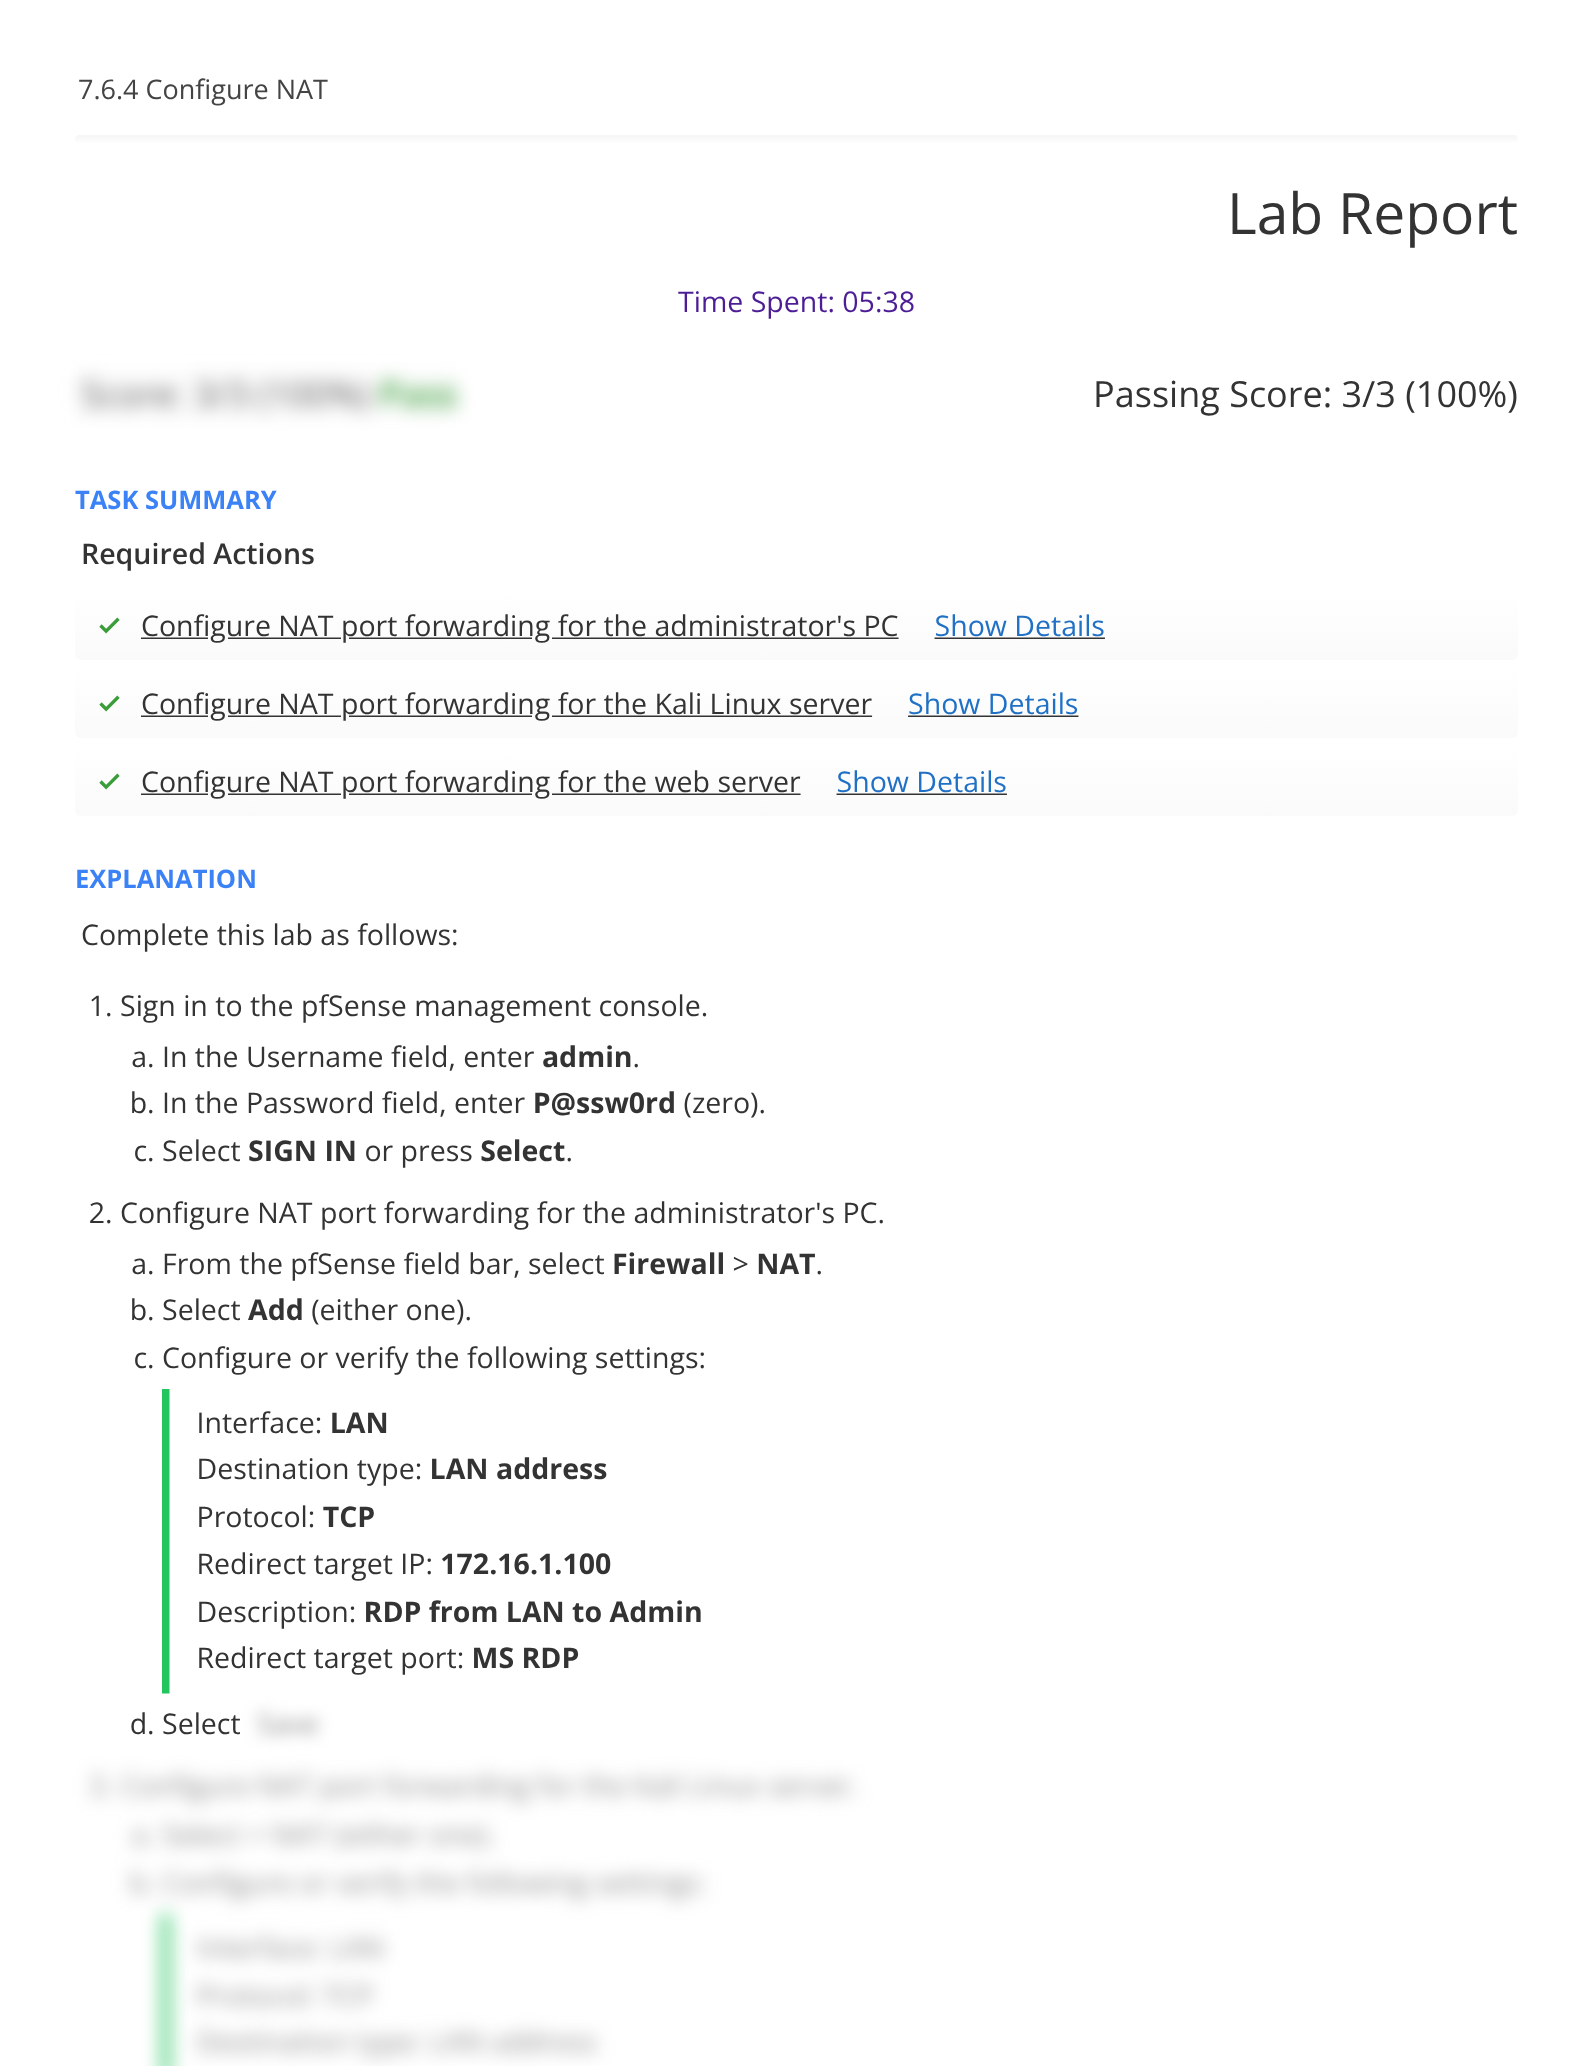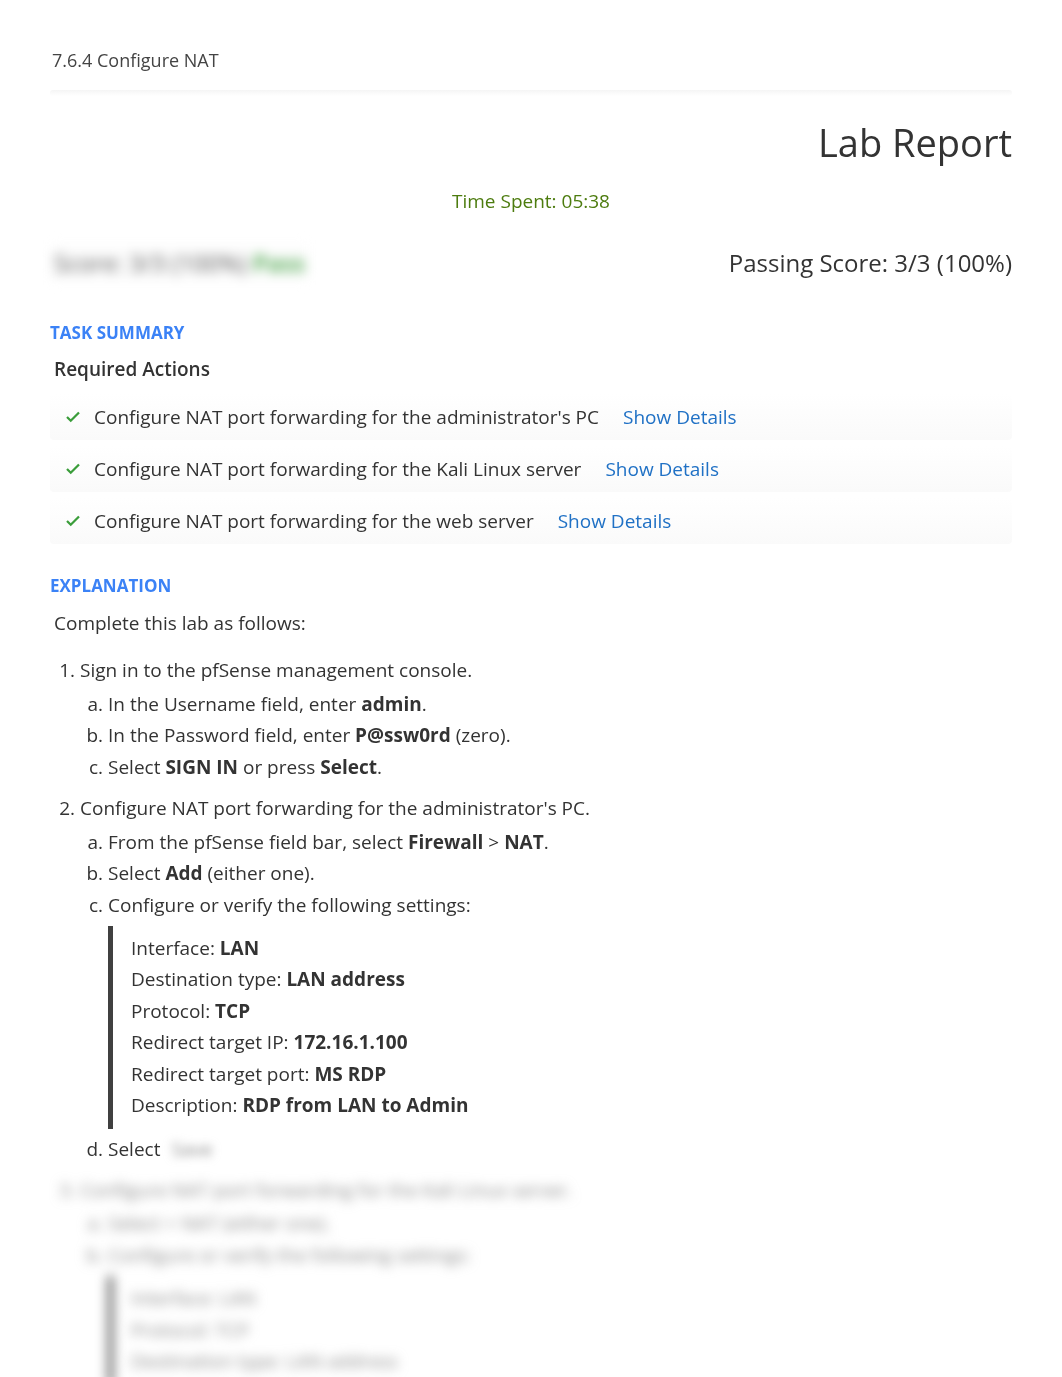--- a/index.html
+++ b/index.html
@@ -25,21 +25,21 @@
   h1.report-title {
     text-align: right;
     font-size: 38px;
     font-weight: 400;
     color: #333;
     margin: 10px 0 20px 0;
   }
   .time-spent {
     text-align: center;
     font-size: 19px;
-    color: #4d7c0f;
+    color: #4c1d95;
     margin-bottom: 30px;
   }
   .score-row {
     display: flex;
     justify-content: space-between;
     align-items: center;
     margin: 10px 0 40px 0;
     font-size: 24px;
   }
   .score-left {
@@ -64,20 +64,21 @@
     margin: 6px 0 12px 4px;
   }
   .task-item {
     display: flex;
     align-items: center;
     background: linear-gradient(#fff, #fafafa);
     border-radius: 4px;
     padding: 10px 14px;
     margin: 6px 0;
     font-size: 19px;
+    text-decoration: underline;
   }
   .check-icon {
     width: 18px; height: 18px;
     margin-right: 12px;
     flex-shrink: 0;
   }
   .check-icon svg { display: block; }
   .task-text { color: #333; }
   .show-details {
     color: #2071c5;
@@ -90,21 +91,21 @@
     color: #333;
     margin-top: 8px;
     line-height: 1.55;
   }
   .explanation-body p { margin: 8px 0 18px 4px; }
   ol.main { list-style: decimal; padding-left: 30px; }
   ol.main > li { margin-bottom: 12px; }
   ol.sub { list-style: lower-alpha; padding-left: 28px; margin-top: 4px; }
   ol.sub > li { margin: 2px 0; }
   .settings-block {
-    border-left: 5px solid #404040;
+    border-left: 5px solid #22c55e;
     padding: 6px 0 6px 18px;
     margin: 6px 0 6px 0;
   }
   .settings-block div { margin: 2px 0; }
   b { font-weight: 700; }
   .blurred-block {
     filter: blur(6px);
     user-select: none;
     color: #888;
     margin-top: 6px;
@@ -185,22 +186,22 @@
       <ol class="sub">
         <li><span>From the pfSense field bar, select </span><b>Firewall</b><span> &gt; </span><b>NAT</b><span>.</span></li>
         <li><span>Select </span><b>Add</b><span> (either one).</span></li>
         <li>
           <span>Configure or verify the following settings:</span>
           <div class="settings-block">
             <div><span>Interface: </span><b>LAN</b></div>
             <div><span>Destination type: </span><b>LAN address</b></div>
             <div><span>Protocol: </span><b>TCP</b></div>
             <div><span>Redirect target IP: </span><b>172.16.1.100</b></div>
+            <div><span>Description: </span><b>RDP from LAN to Admin</b></div>
             <div><span>Redirect target port: </span><b>MS RDP</b></div>
-            <div><span>Description: </span><b>RDP from LAN to Admin</b></div>
           </div>
         </li>
         <li><span>Select </span><span class="blurred-inline">Save</span></li>
       </ol>
     </li>
 
     <li class="blurred-block">
       <span>Configure NAT port forwarding for the Kali Linux server.</span>
       <ol class="sub">
         <li>Select + NAT (either one).</li>

